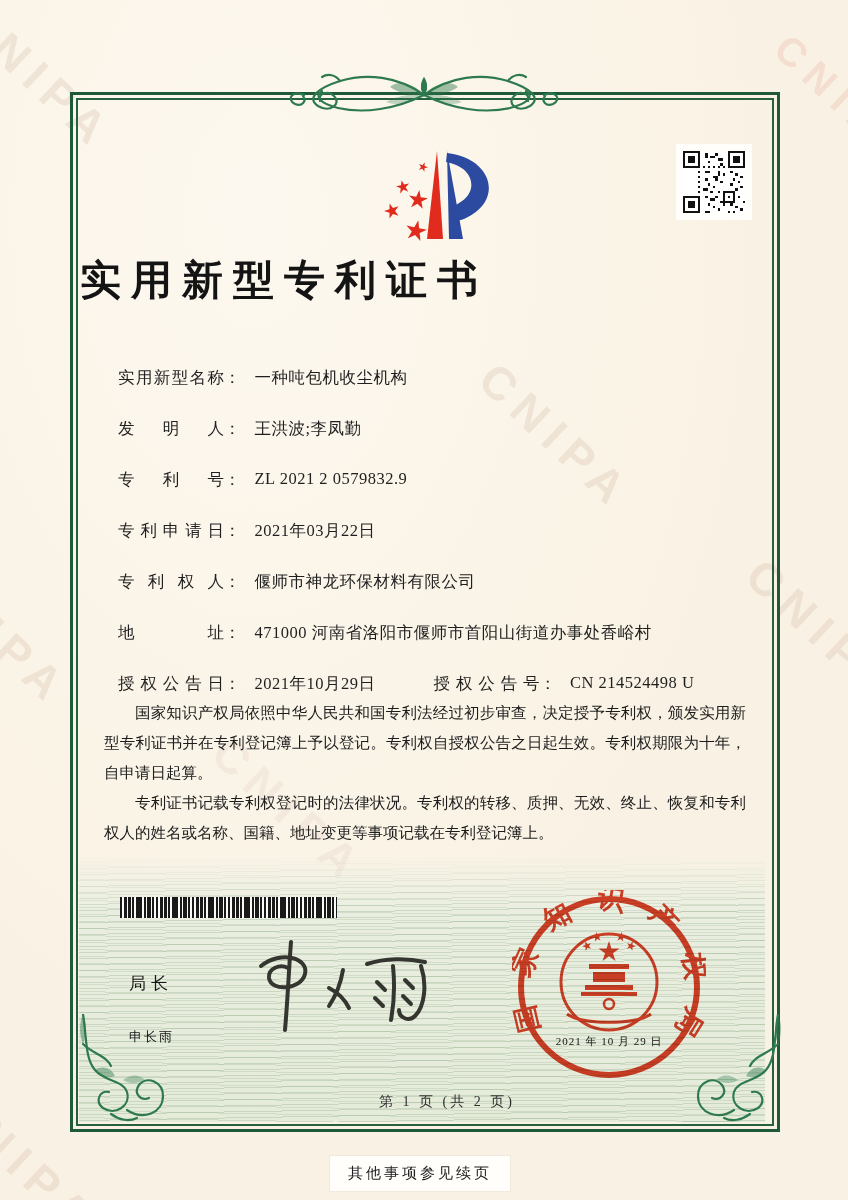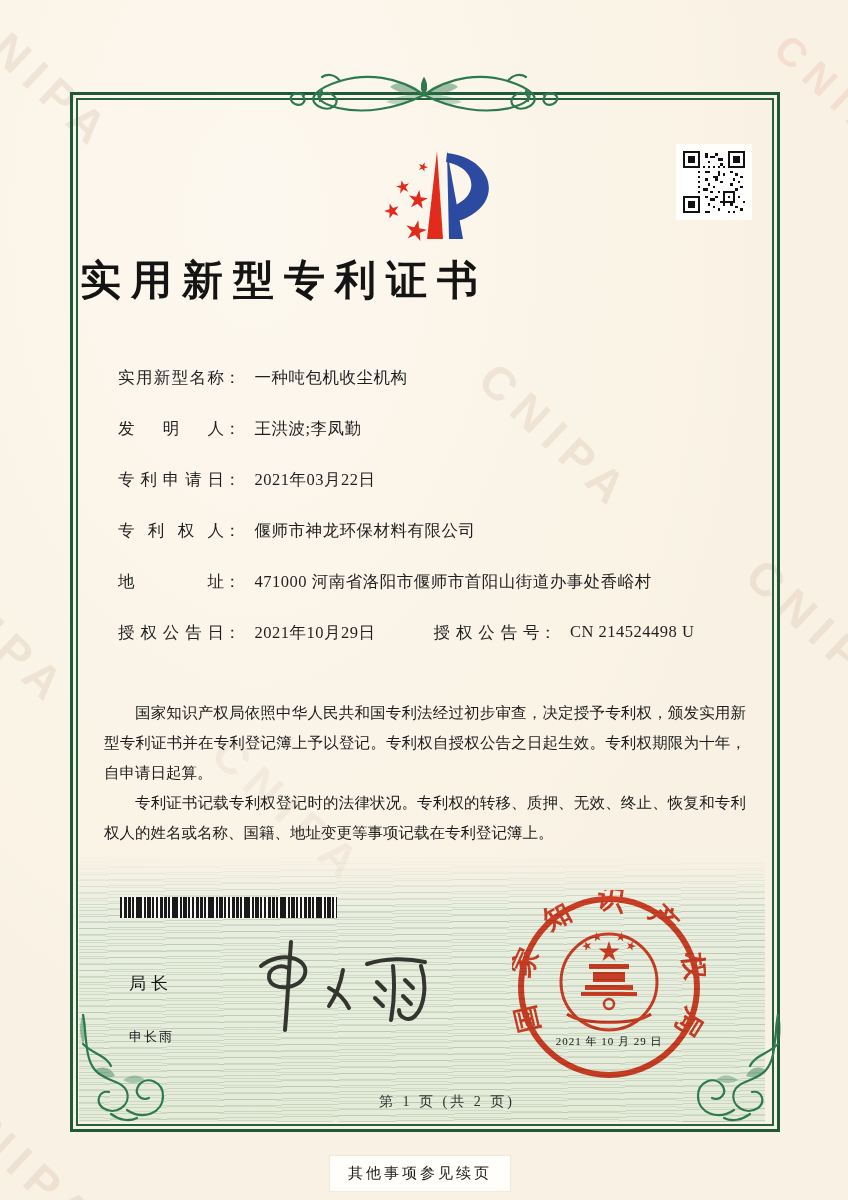--- a/index.html
+++ b/index.html
@@ -245,20 +245,23 @@
   <div class="abs title">实用新型专利证书</div>
 
   <div class="abs fields">
     <div class="frow">
       <span class="flabel">实用新型名称</span><span class="fcolon">：</span><span class="fvalue">一种吨包机收尘机构</span>
     </div>
     <div class="frow">
       <span class="flabel">发明人</span><span class="fcolon">：</span><span class="fvalue">王洪波;李凤勤</span>
     </div>
     <div class="frow">
+      <span class="flabel">专利号</span><span class="fcolon">：</span><span class="fvalue">ZL 2021 2 0579832.9</span>
+    </div>
+    <div class="frow">
       <span class="flabel">专利申请日</span><span class="fcolon">：</span><span class="fvalue">2021年03月22日</span>
     </div>
     <div class="frow">
       <span class="flabel">专利权人</span><span class="fcolon">：</span><span class="fvalue">偃师市神龙环保材料有限公司</span>
     </div>
     <div class="frow">
       <span class="flabel">地址</span><span class="fcolon">：</span><span class="fvalue">471000 河南省洛阳市偃师市首阳山街道办事处香峪村</span>
     </div>
     <div class="frow">
       <span class="flabel">授权公告日</span><span class="fcolon">：</span><span class="fvalue">2021年10月29日</span><span class="pair2"><span class="flabel">授权公告号</span><span class="fcolon">：</span><span class="fvalue">CN 214524498 U</span></span>

